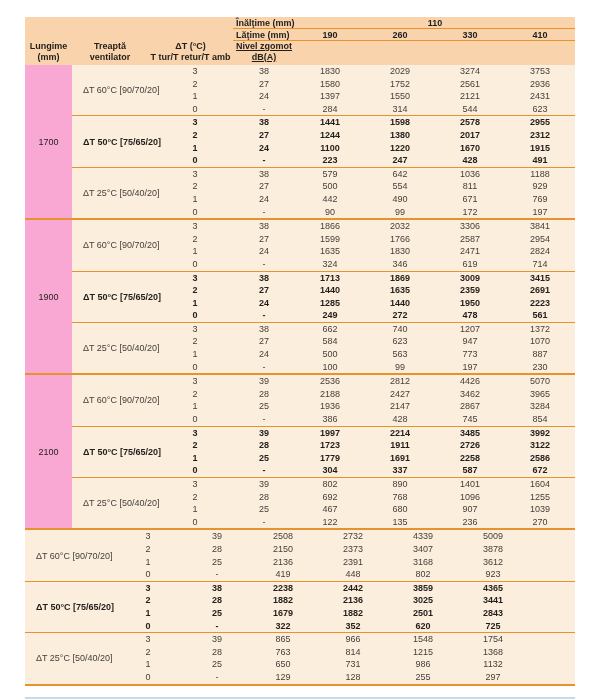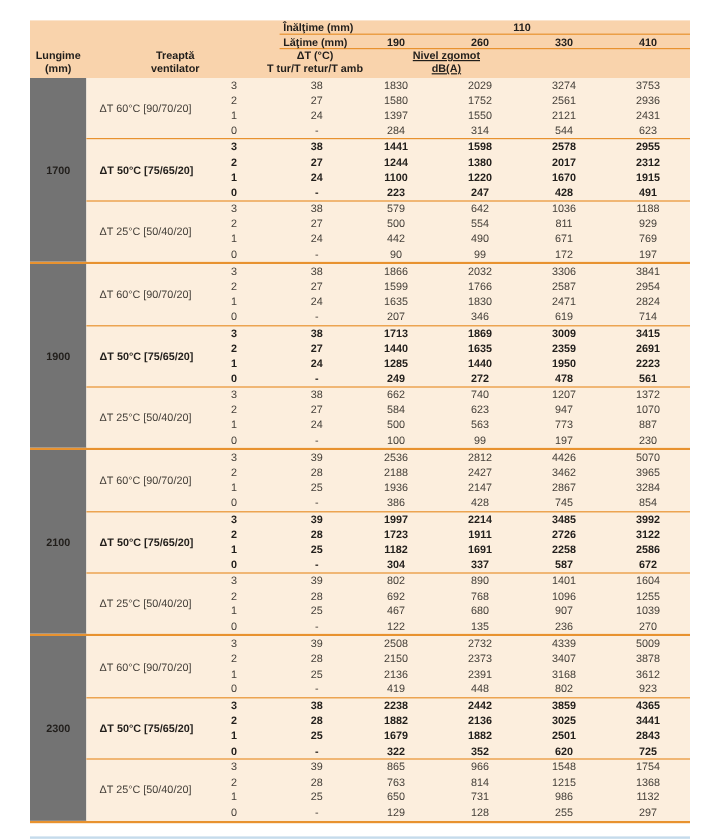--- a/index.html
+++ b/index.html
@@ -11,36 +11,36 @@
     --blue-line:#C5DBEC;
   }
   *{margin:0;padding:0;box-sizing:border-box;}
   html,body{width:601px;height:700px;background:#ffffff;overflow:hidden;}
   body{font-family:"Liberation Sans","DejaVu Sans",sans-serif;color:var(--text);}
   .page{position:relative;width:601px;height:700px;background:#fff;}
   .tbl{position:absolute;left:25px;top:17px;width:550px;}
 
   
   .thead{background:var(--header-bg);color:var(--text-bold);}
-  .hrow{display:flex;gap:36px;}
+  .hrow{display:flex;}
   .hspacer{width:208px;}
   .hright{width:342px;display:flex;border-bottom:1px solid var(--orange);height:12px;align-items:center;}
   .hrowC{height:24px;}
   .hlabel{width:62px;padding-left:3px;font-weight:700;font-size:9px;white-space:nowrap;overflow:visible;}
   .hspan110{width:280px;text-align:center;font-weight:700;font-size:9px;}
   .wvals{width:280px;display:flex;}
   .wvals div{width:70px;text-align:center;font-weight:700;font-size:9px;}
   .hc{display:flex;flex-direction:column;justify-content:flex-end;font-weight:700;font-size:9px;line-height:11px;padding-bottom:2px;white-space:nowrap;}
   .hc .ln{text-align:center;}
   .hc1{width:47px;}.hc2{width:85px;}.hc3{width:76px;}.hc4{width:62px;text-decoration:underline;}
 
   
   .tbody{font-size:9px;}
   .group{display:flex;border-bottom:2px solid var(--orange);}
-  .col-length{width:47px;background:#737373;display:flex;align-items:center;justify-content:center;font-weight:700;color:var(--text-bold);}
+  .col-length{width:47px;background:#f9a8d4;display:flex;align-items:center;justify-content:center;font-weight:400;color:var(--text-bold);}
   .group-right{flex:1;background:var(--body-bg);}
   .block{display:flex;}
   .block + .block{border-top:1px solid var(--orange);}
   .dt-cell{width:85px;display:flex;align-items:center;padding-left:11px;white-space:nowrap;overflow:visible;}
   .rows{flex:1;}
   .row{display:flex;height:12.6px;line-height:12.6px;}
   .c-step{width:76px;text-align:center;}
   .c-db{width:62px;text-align:center;}
   .c-val{width:70px;text-align:center;}
   .block.bold{font-weight:700;color:var(--text-bold);}
@@ -251,21 +251,21 @@
     <div class="c-db">24</div>
     <div class="c-val">1635</div>
     <div class="c-val">1830</div>
     <div class="c-val">2471</div>
     <div class="c-val">2824</div>
   </div>
 
   <div class="row">
     <div class="c-step">0</div>
     <div class="c-db">-</div>
-    <div class="c-val">207</div>
+    <div class="c-val">324</div>
     <div class="c-val">346</div>
     <div class="c-val">619</div>
     <div class="c-val">714</div>
   </div>
 </div>
   </div>
 
   <div class="block bold">
     <div class="dt-cell">ΔT 50°C [75/65/20]</div>
     <div class="rows">
@@ -411,21 +411,21 @@
     <div class="c-db">28</div>
     <div class="c-val">1723</div>
     <div class="c-val">1911</div>
     <div class="c-val">2726</div>
     <div class="c-val">3122</div>
   </div>
 
   <div class="row">
     <div class="c-step">1</div>
     <div class="c-db">25</div>
-    <div class="c-val">1182</div>
+    <div class="c-val">1779</div>
     <div class="c-val">1691</div>
     <div class="c-val">2258</div>
     <div class="c-val">2586</div>
   </div>
 
   <div class="row">
     <div class="c-step">0</div>
     <div class="c-db">-</div>
     <div class="c-val">304</div>
     <div class="c-val">337</div>
@@ -472,21 +472,20 @@
     <div class="c-val">135</div>
     <div class="c-val">236</div>
     <div class="c-val">270</div>
   </div>
 </div>
   </div>
 </div>
   </div>
 
   <div class="group">
-    <div class="col-length">2300</div>
     <div class="group-right">
   <div class="block">
     <div class="dt-cell">ΔT 60°C [90/70/20]</div>
     <div class="rows">
   <div class="row">
     <div class="c-step">3</div>
     <div class="c-db">39</div>
     <div class="c-val">2508</div>
     <div class="c-val">2732</div>
     <div class="c-val">4339</div>

